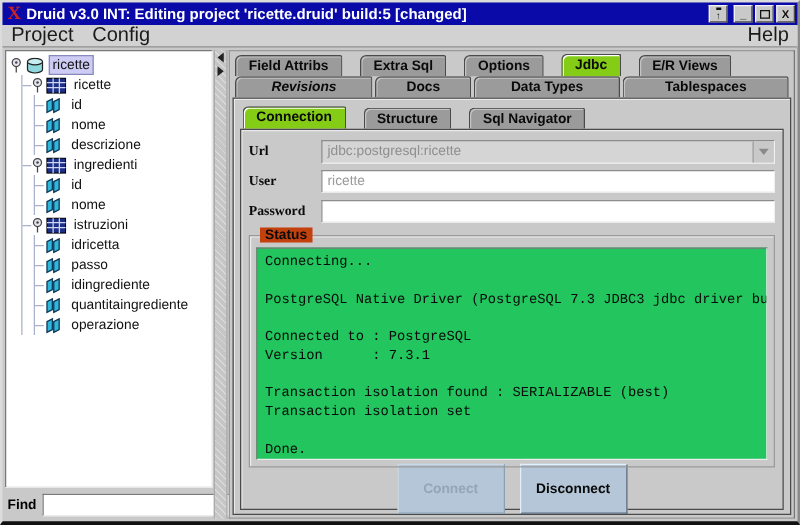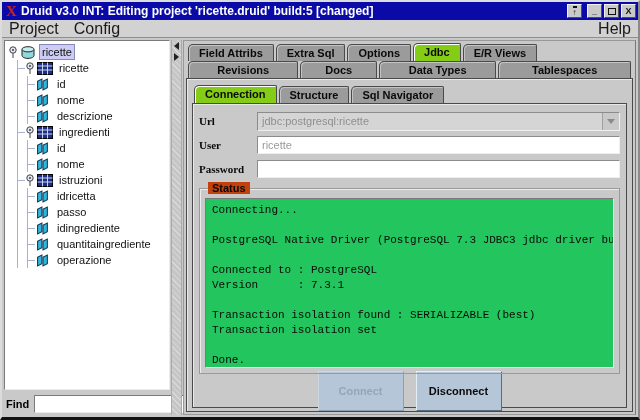--- a/index.html
+++ b/index.html
@@ -42,21 +42,21 @@
   .splitter{width:11px;flex:0 0 auto;background:#c6c6c6;margin:0 1px;
     background-image:repeating-linear-gradient(45deg,#d8d8d8 0 1px,rgba(0,0,0,0) 1px 4px);
     border-left:1px solid #aaa;border-right:1px solid #aaa;display:flex;flex-direction:column;align-items:center;padding-top:2px;}
   .arrow-left{width:0;height:0;border-top:4px solid transparent;border-bottom:4px solid transparent;border-right:5px solid #222;margin-bottom:3px;}
   .arrow-right{width:0;height:0;border-top:4px solid transparent;border-bottom:4px solid transparent;border-left:5px solid #222;}
   
   .right-panel{flex:1;display:flex;flex-direction:column;min-width:0;min-height:0;border:1px solid #999;
     border-right-color:#777;padding:2px 2px 2px 2px;background:#c9c9c9;}
   .tabrow{display:flex;align-items:flex-end;flex:0 0 auto;padding-left:2px;}
   .tab{height:17px;line-height:16px;background:#9b9b9b;border:1px solid #4a4a4a;border-bottom:none;
-    border-radius:5px 2px 0 0;padding:0 10px;font-size:11px;font-weight:bold;color:#0a0a0a;margin-right:2px;
+    border-radius:5px 2px 0 0;padding:0 10px;font-size:11px;font-weight:bold;color:#0a0a0a;margin-right:14px;
     box-shadow:inset 1px 1px 0 #c4c4c4;white-space:nowrap;}
   .tab.selected{background:#84cc16;box-shadow:inset 1px 1px 0 #fff;height:18px;}
   .tabrow2 .tab{text-align:center;margin-right:2px;}
   .tab-content{flex:1;border:1px solid #4a4a4a;background:#c9c9c9;box-shadow:inset 1px 1px 0 #e9e9e9;
     padding:6px 5px 3px 5px;display:flex;flex-direction:column;min-height:0;}
   .inner-content{flex:1;border:1px solid #4a4a4a;background:#c9c9c9;box-shadow:inset 1px 1px 0 #e9e9e9;
     padding:7px 6px 3px 6px;display:flex;flex-direction:column;min-height:0;}
   .frow{display:flex;align-items:center;height:20px;margin-bottom:4px;flex:0 0 auto;}
   .flabel{width:58px;font-weight:bold;font-size:11px;color:#0a0a0a;flex:0 0 auto;font-family:Liberation Serif, serif;}
   .combo{flex:1;height:19px;background:#d5d5d5;border:1px solid;border-color:#8c8c8c #f0f0f0 #f0f0f0 #8c8c8c;display:flex;align-items:center;}
@@ -265,21 +265,21 @@
     <div class="right-panel">
 
       <div class="tabrow">
         <div class="tab">Field Attribs</div>
         <div class="tab">Extra Sql</div>
         <div class="tab">Options</div>
         <div class="tab selected">Jdbc</div>
         <div class="tab">E/R Views</div>
       </div>
       <div class="tabrow tabrow2">
-        <div class="tab" style="flex:115 1 0;">Revisions</div>
+        <div class="tab" style="flex:115 1 0;font-style:italic;">Revisions</div>
         <div class="tab" style="flex:71 1 0;">Docs</div>
         <div class="tab" style="flex:124 1 0;">Data Types</div>
         <div class="tab" style="flex:144 1 0;">Tablespaces</div>
       </div>
 
       <div class="tab-content">
         <div class="tabrow">
           <div class="tab selected">Connection</div>
           <div class="tab">Structure</div>
           <div class="tab">Sql Navigator</div>

